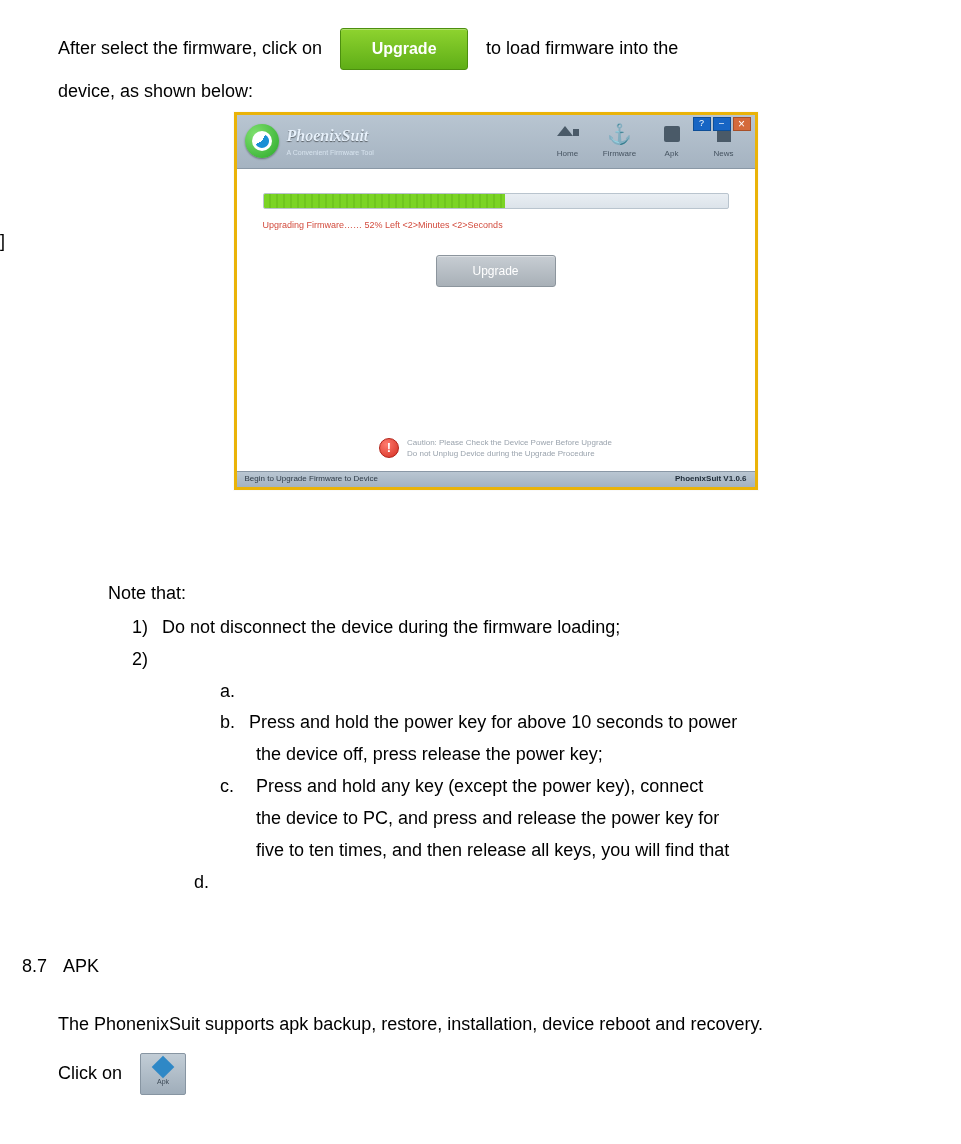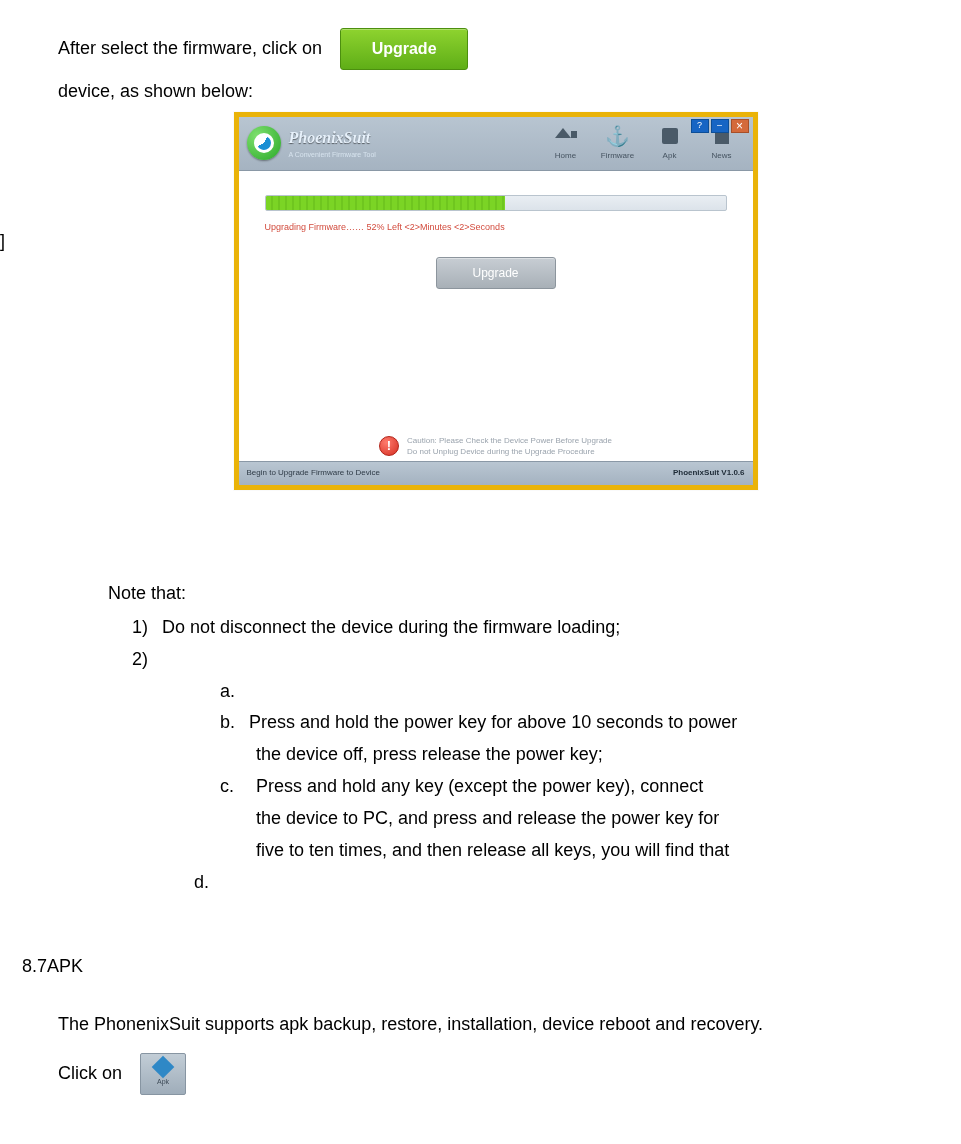--- a/index.html
+++ b/index.html
@@ -27,21 +27,21 @@
       box-shadow: inset 0 1px 0 rgba(255,255,255,.3);
       margin: 0 18px;
     }
     .para1b { margin-top:8px; }
 
     
     .app-wrap { display:flex; justify-content:center; margin-top:6px; }
     .app {
       width: 524px;
       height: 378px;
-      border:5px solid #eab308;
+      border:3px solid #eab308;
       background:#fff;
       position:relative;
       font-size:10px;
       color:#5a6a78;
       box-shadow:0 0 0 1px rgba(0,0,0,.02);
     }
     .titlebar {
       height:54px;
       background: linear-gradient(to bottom,#b8c5d1,#a5b3c1);
       display:flex; align-items:center; gap:6px;
@@ -72,34 +72,34 @@
     .ic-news{ width:14px;height:16px;background:#4a5a68;}
 
     .app-body{ padding:24px 26px 0; }
     .pgbar{ height:16px; background:linear-gradient(to bottom,#e9eef3,#dce3ea); border:1px solid #b9c4ce; border-radius:2px; overflow:hidden; position:relative;}
     .pgfill{ height:100%; background: repeating-linear-gradient(90deg,#7bd425 0 5px,#6fc61f 5px 7px); }
     .pgtext{ margin-top:10px; font-size:9px; color:#d24b3d;}
     .upg2{ margin:22px auto 0; width:120px;height:32px; background:linear-gradient(to bottom,#c7cdd3,#a8b0b7); border:1px solid #8c959d; border-radius:3px; color:#fff; font-size:12px; display:flex;align-items:center;justify-content:center; box-shadow:inset 0 1px 0 rgba(255,255,255,.4);}
     .caution{ position:absolute; bottom:28px; left:0; right:0; display:flex; align-items:flex-start; gap:8px; justify-content:center;}
     .caution .warn{ width:20px;height:20px;border-radius:50%;background:radial-gradient(circle at 35% 30%,#ff7b6d,#d42e22); border:1px solid #b22218; color:#fff; font-weight:bold; display:flex;align-items:center;justify-content:center; font-size:13px;}
     .caution .ct{ font-size:8px; color:#9aa3ad; line-height:1.3;}
-    .statusbar{ position:absolute; bottom:0; left:0; right:0; height:24px; background:linear-gradient(to bottom,#b9c6d2,#a4b2c0); border-top:1px solid #8a98a6; display:flex;align-items:center;justify-content:space-between; padding:0 8px; font-size:8px; color:#2e3a46;}
+    .statusbar{ position:absolute; bottom:0; left:0; right:0; height:16px; background:linear-gradient(to bottom,#b9c6d2,#a4b2c0); border-top:1px solid #8a98a6; display:flex;align-items:center;justify-content:space-between; padding:0 8px; font-size:8px; color:#2e3a46;}
     .statusbar .r{ font-weight:bold; color:#1d2a36;}
 
     .noteblock{ margin-top:90px; padding-left:50px;}
     .noteblock .ttl{ margin-bottom:6px;}
     .oln{ margin-left:24px; }
     .oln > div{ display:flex; gap:14px; margin-bottom:4px;}
     .sub1{ margin-left:112px;}
     .sub1 > div{ display:flex; gap:14px; margin-bottom:4px;}
     .cont{ margin-left:148px; margin-bottom:4px;}
     .subd{ margin-left:86px; display:flex; gap:14px; margin-bottom:4px;}
 
     .sec-title{ margin-top:56px; margin-left:-36px; font-size:18px;}
-    .sec-title .num{ margin-right:0;}
+    .sec-title .num{ margin-right:16px;}
     .p87{ margin-top:30px;}
     .p87b{ margin-top:14px; display:flex; align-items:center;}
     .apkicon{
       display:inline-flex; flex-direction:column; align-items:center; justify-content:center;
       width:46px;height:42px;
       background:linear-gradient(to bottom,#c2cdd6,#9fadba);
       border:1px solid #8795a2; border-radius:2px;
       margin:0 18px;
     }
     .apkicon .cube{ width:16px;height:16px; background:#2f88c6; transform:rotate(45deg); margin-bottom:2px;}
@@ -107,20 +107,21 @@
   </style>
 </head>
 <body>
 
 <span class="stray">]</span>
 
 <div class="content">
   <div class="para1 inline-row">
     <span>After select the firmware, click on</span>
     <span class="upgrade-btn">Upgrade</span>
+    <span>to load firmware into the</span>
   </div>
   <div class="para1b">device, as shown below:</div>
 
   <div class="app-wrap">
     <div class="app">
       <div class="titlebar">
         <div class="wincontrols">
           <span class="wc help"></span>
           <span class="wc min"></span>
           <span class="wc close"></span>

